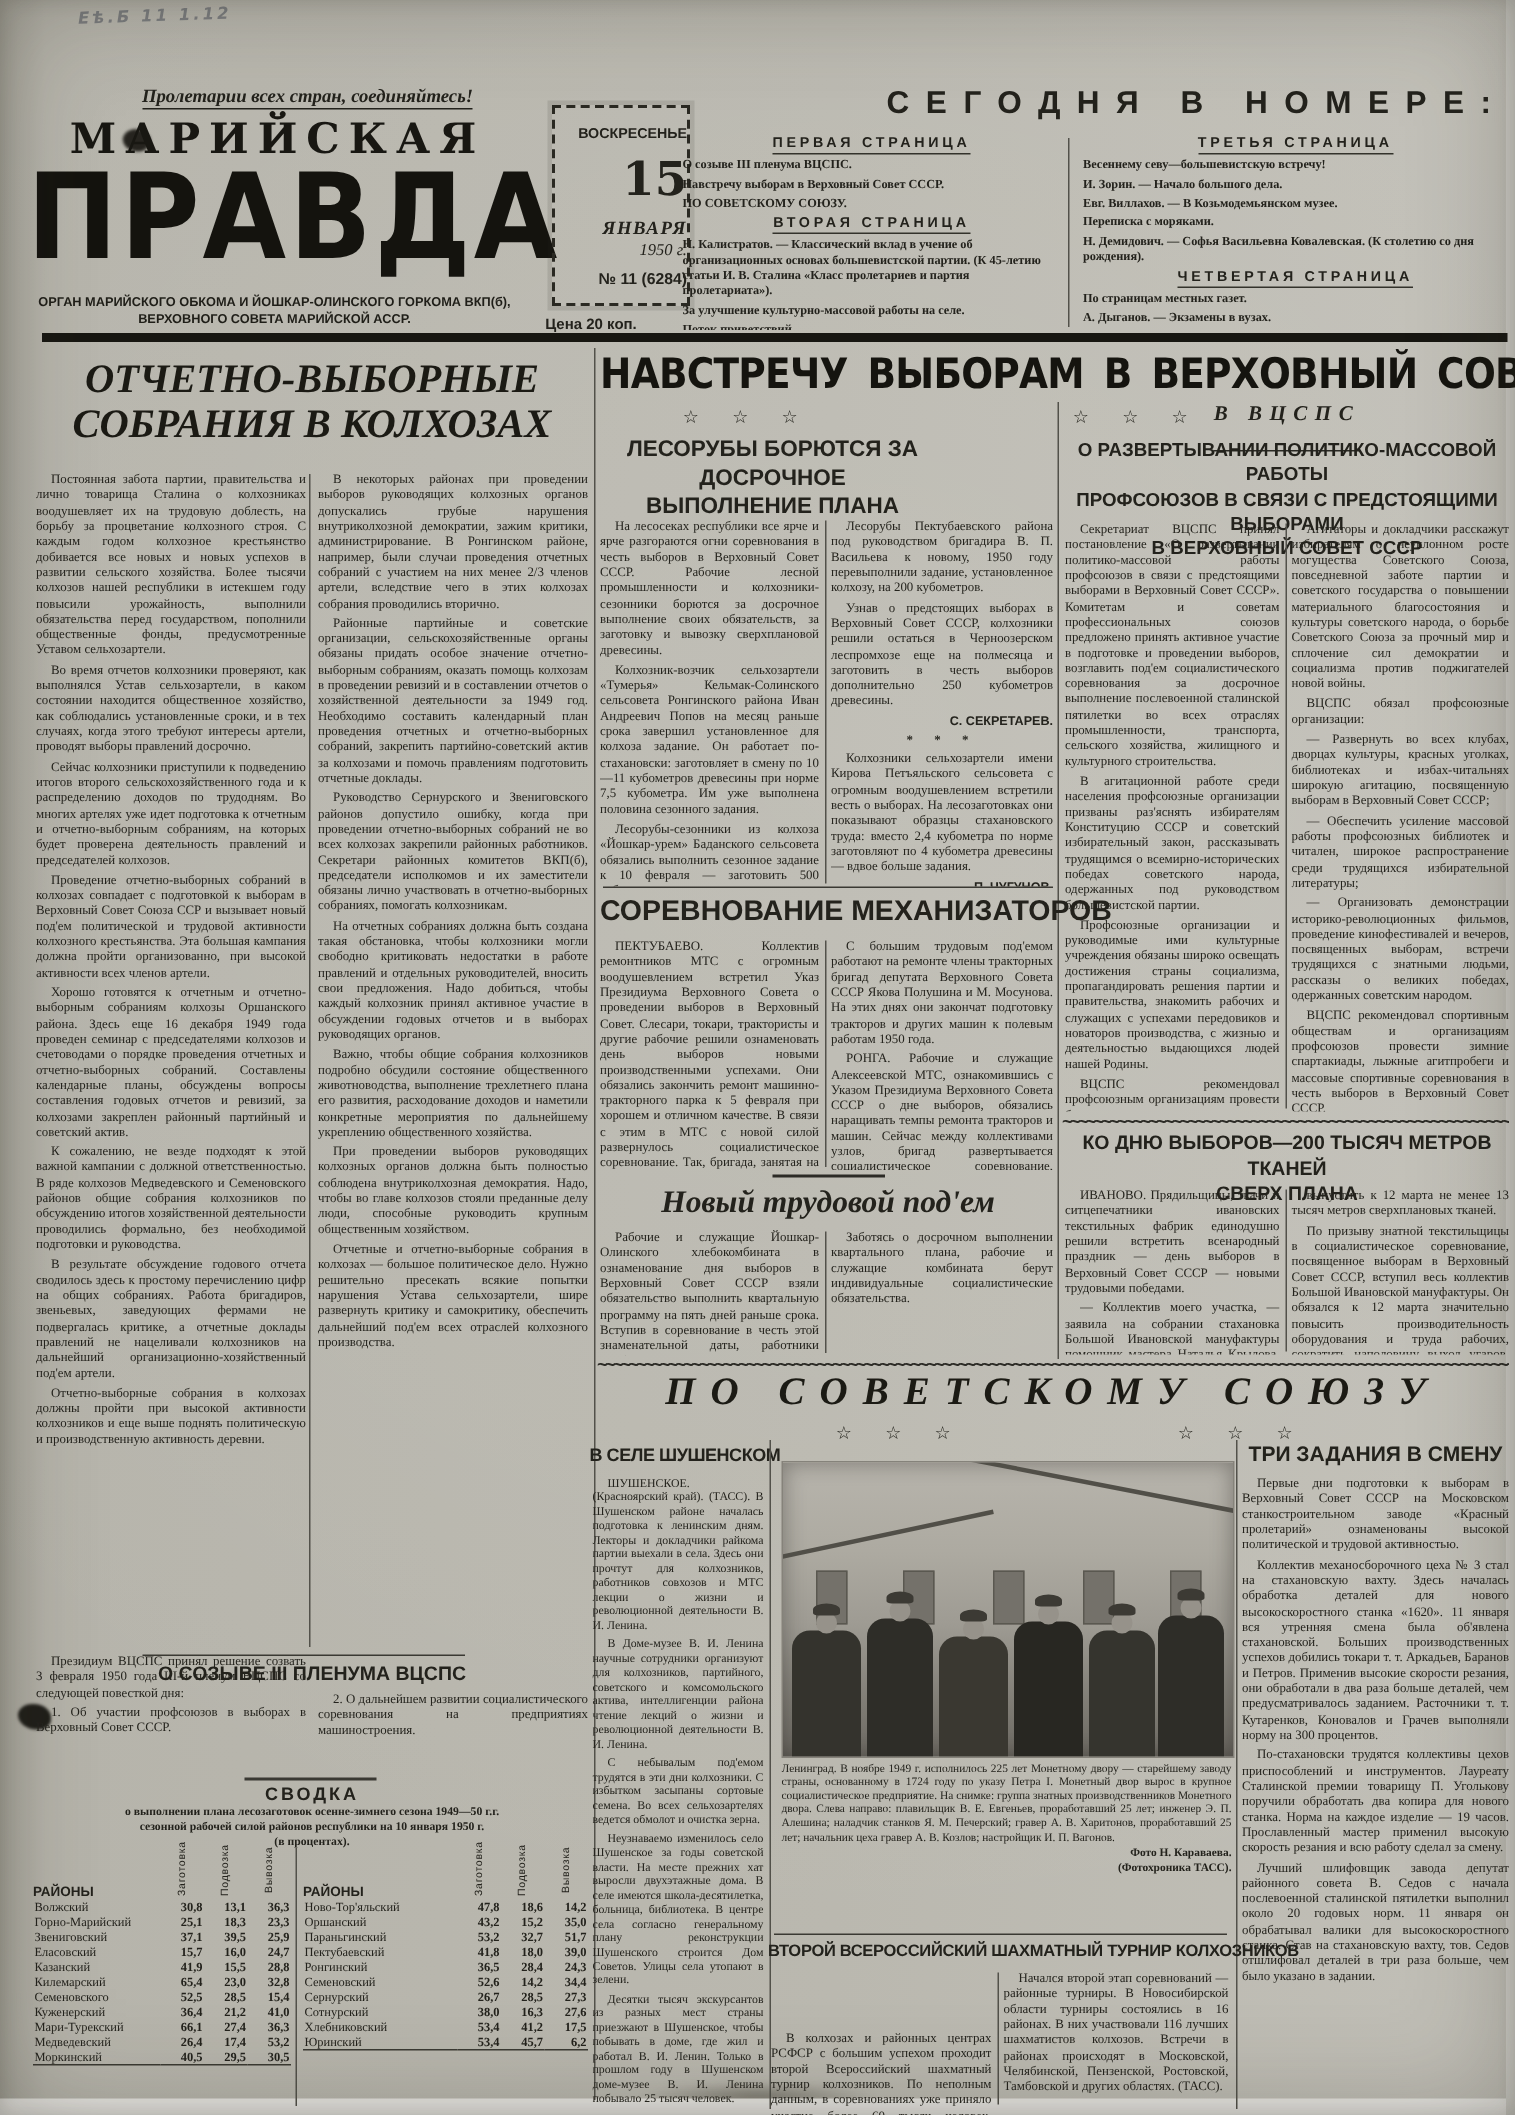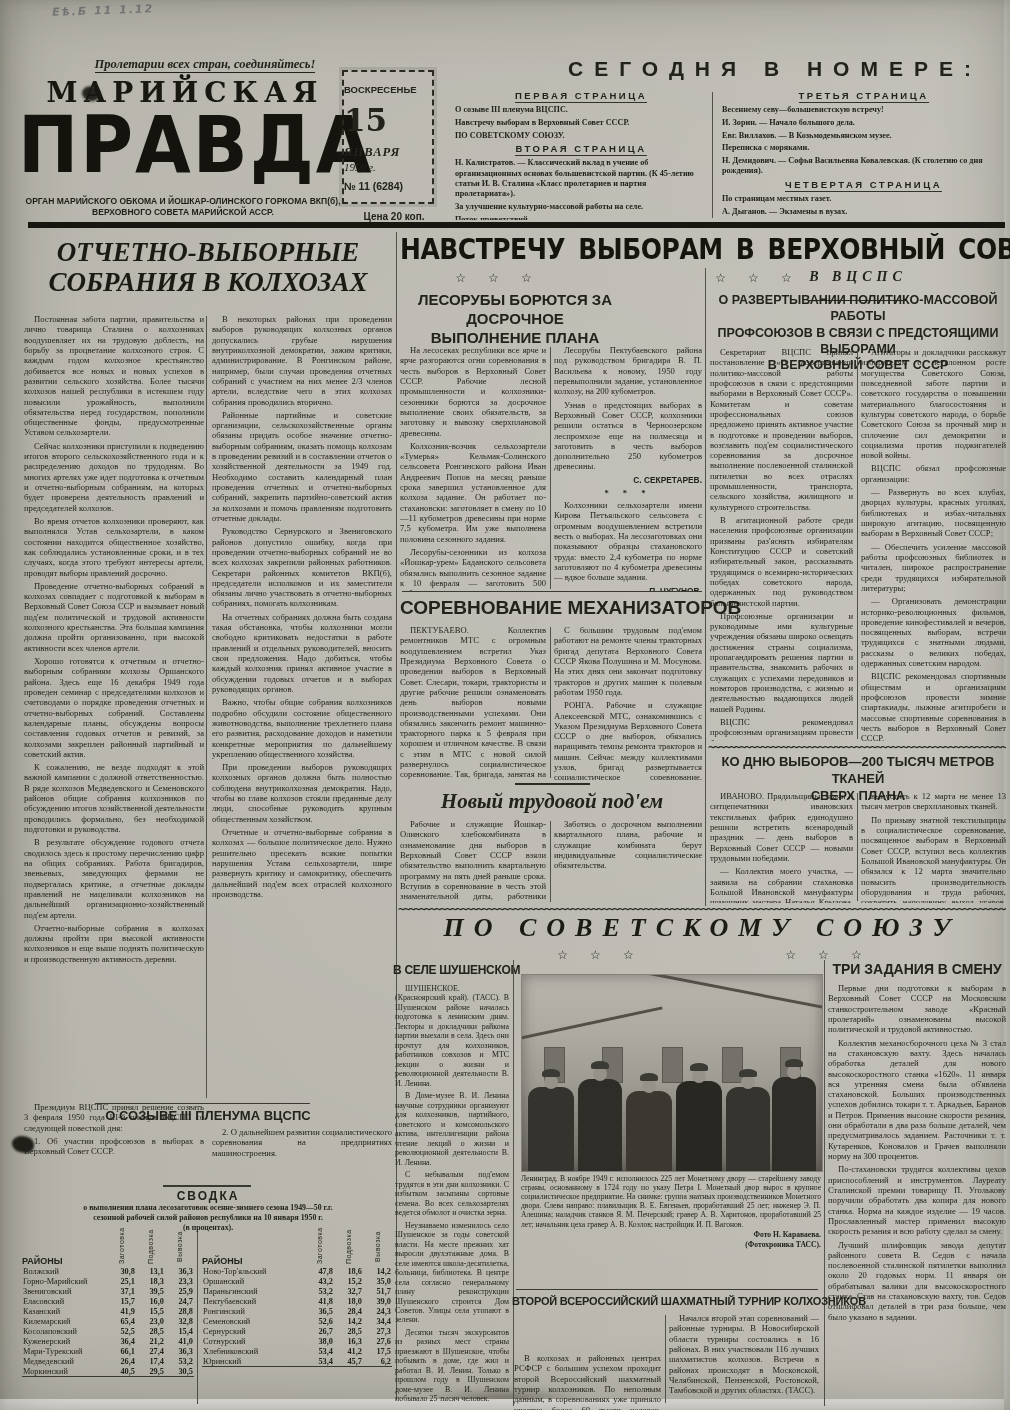--- a/index.html
+++ b/index.html
@@ -28,30 +28,30 @@
   .slogan{left:60px;top:57px;width:290px;text-align:center;
     font:italic 700 12.5px "Liberation Serif",serif;}
   .slogan span{border-bottom:1.5px solid #23221c;padding-bottom:1px;}
   .mast1{left:22px;top:76px;width:326px;text-align:center;
     font-family:"DejaVu Serif",serif;font-weight:700;font-size:28px;letter-spacing:6px;color:#181712;}
   .mast2{left:18px;top:106px;width:330px;text-align:center;
     font-family:"DejaVu Sans",sans-serif;font-weight:700;font-size:72px;line-height:.98;
     letter-spacing:2px;color:#14130e;transform:scaleY(1.1);transform-origin:top;}
   .organ{left:16px;top:196px;width:334px;text-align:center;
     font:700 8.5px/1.3 "Liberation Sans",sans-serif;color:#1f1e18;}
-  .datebox{left:342px;top:70px;width:88px;height:130px;border:2px dashed #2a2922;
-    text-align:left;box-shadow:0 0 0 3px rgba(42,41,34,.12);}
+  .datebox{left:368px;top:70px;width:88px;height:130px;border:2px dashed #2a2922;
+    text-align:right;box-shadow:0 0 0 3px rgba(42,41,34,.12);}
   .db-weekday{font:700 9.5px "Liberation Sans",sans-serif;margin-top:12px;}
   .db-day{font:700 31px "DejaVu Serif",serif;margin-top:7px;}
   .db-month{font:italic 700 12.5px "Liberation Serif",serif;margin-top:7px;letter-spacing:1px;}
   .db-year{font:italic 11px "Liberation Serif",serif;margin-top:1px;}
   .db-issue{font:700 10.5px "Liberation Sans",sans-serif;margin-top:7px;}
   .price{left:350px;top:211px;width:88px;text-align:center;font:700 10px "Liberation Sans",sans-serif;}
   
-  .today-title{left:545px;top:57px;width:460px;text-align:center;white-space:nowrap;
+  .today-title{left:545px;top:57px;width:460px;text-align:right;white-space:nowrap;
     font:700 21px "Liberation Sans",sans-serif;letter-spacing:11px;}
   .today-col{position:absolute;top:88px;height:132px;overflow:hidden;}
   .tc-left{left:455px;width:252px;}
   .tc-right{left:722px;width:283px;}
   .today-sec-h{text-align:center;font:700 9.5px "Liberation Sans",sans-serif;
     letter-spacing:2.5px;margin:2px 0 4px;}
   .today-sec-h span{border-bottom:1px solid #33322b;padding-bottom:1px;}
   .today-items p{margin:0 0 2.5px;font:700 8.2px/1.25 "Liberation Serif",serif;text-indent:0;}
   .today-div{left:712px;top:92px;height:126px;}
   .bar-header{left:28px;top:222px;width:977px;height:6px;background:#171611;}
@@ -220,22 +220,22 @@
 
   <div class="vline" style="left:396px;top:232px;height:1168px;"></div>
   <div class="vline" style="left:705px;top:268px;height:638px;"></div>
 
   <div class="abs otchet-title">
     <div>ОТЧЕТНО-ВЫБОРНЫЕ</div>
     <div>СОБРАНИЯ В КОЛХОЗАХ</div>
   </div>
   <div class="body-col otchet-c1">
       <p class="k-p">Постоянная забота партии, правительства и лично товарища Сталина о колхозниках воодушевляет их на трудовую доблесть, на борьбу за процветание колхозного строя. С каждым годом колхозное крестьянство добивается все новых и новых успехов в развитии сельского хозяйства. Более тысячи колхозов нашей республики в истекшем году повысили урожайность, выполнили обязательства перед государством, пополнили общественные фонды, предусмотренные Уставом сельхозартели.</p>
+      <p class="k-p">Во время отчетов колхозники проверяют, как выполнялся Устав сельхозартели, в каком состоянии находится общественное хозяйство, как соблюдались установленные сроки, и в тех случаях, когда этого требуют интересы артели, проводят выборы правлений досрочно.</p>
       <p class="k-p">Сейчас колхозники приступили к подведению итогов второго сельскохозяйственного года и к распределению доходов по трудодням. Во многих артелях уже идет подготовка к отчетным и отчетно-выборным собраниям, на которых будет проверена деятельность правлений и председателей колхозов.</p>
-      <p class="k-p">Во время отчетов колхозники проверяют, как выполнялся Устав сельхозартели, в каком состоянии находится общественное хозяйство, как соблюдались установленные сроки, и в тех случаях, когда этого требуют интересы артели, проводят выборы правлений досрочно.</p>
       <p class="k-p">Проведение отчетно-выборных собраний в колхозах совпадает с подготовкой к выборам в Верховный Совет Союза ССР и вызывает новый под'ем политической и трудовой активности колхозного крестьянства. Эта большая кампания должна пройти организованно, при высокой активности всех членов артели.</p>
       <p class="k-p">Хорошо готовятся к отчетным и отчетно-выборным собраниям колхозы Оршанского района. Здесь еще 16 декабря 1949 года проведен семинар с председателями колхозов и счетоводами о порядке проведения отчетных и отчетно-выборных собраний. Составлены календарные планы, обсуждены вопросы составления годовых отчетов и ревизий, за колхозами закреплен районный партийный и советский актив.</p>
       <p class="k-p">К сожалению, не везде подходят к этой важной кампании с должной ответственностью. В ряде колхозов Медведевского и Семеновского районов общие собрания колхозников по обсуждению итогов хозяйственной деятельности проводились формально, без необходимой подготовки и руководства.</p>
       <p class="k-p">В результате обсуждение годового отчета сводилось здесь к простому перечислению цифр на общих собраниях. Работа бригадиров, звеньевых, заведующих фермами не подвергалась критике, а отчетные доклады правлений не нацеливали колхозников на дальнейший организационно-хозяйственный под'ем артели.</p>
       <p class="k-p">Отчетно-выборные собрания в колхозах должны пройти при высокой активности колхозников и еще выше поднять политическую и производственную активность деревни.</p>
     </div>
   <div class="body-col otchet-c2">
       <p class="k-p">В некоторых районах при проведении выборов руководящих колхозных органов допускались грубые нарушения внутриколхозной демократии, зажим критики, администрирование. В Ронгинском районе, например, были случаи проведения отчетных собраний с участием на них менее 2/3 членов артели, вследствие чего в этих колхозах собрания проводились вторично.</p>
       <p class="k-p">Районные партийные и советские организации, сельскохозяйственные органы обязаны придать особое значение отчетно-выборным собраниям, оказать помощь колхозам в проведении ревизий и в составлении отчетов о хозяйственной деятельности за 1949 год. Необходимо составить календарный план проведения отчетных и отчетно-выборных собраний, закрепить партийно-советский актив за колхозами и помочь правлениям подготовить отчетные доклады.</p>
       <p class="k-p">Руководство Сернурского и Звениговского районов допустило ошибку, когда при проведении отчетно-выборных собраний не во всех колхозах закрепили районных работников. Секретари районных комитетов ВКП(б), председатели исполкомов и их заместители обязаны лично участвовать в отчетно-выборных собраниях, помогать колхозникам.</p>
@@ -304,21 +304,21 @@
             <td class="c2">15,5</td>
             <td class="c3">28,8</td>
           </tr>
           <tr>
             <td class="c0">Килемарский</td>
             <td class="c1">65,4</td>
             <td class="c2">23,0</td>
             <td class="c3">32,8</td>
           </tr>
           <tr>
-            <td class="c0">Косолаповский</td>
+            <td class="c0">Семеновского</td>
             <td class="c1">52,5</td>
             <td class="c2">28,5</td>
             <td class="c3">15,4</td>
           </tr>
           <tr>
             <td class="c0">Куженерский</td>
             <td class="c1">36,4</td>
             <td class="c2">21,2</td>
             <td class="c3">41,0</td>
           </tr>

